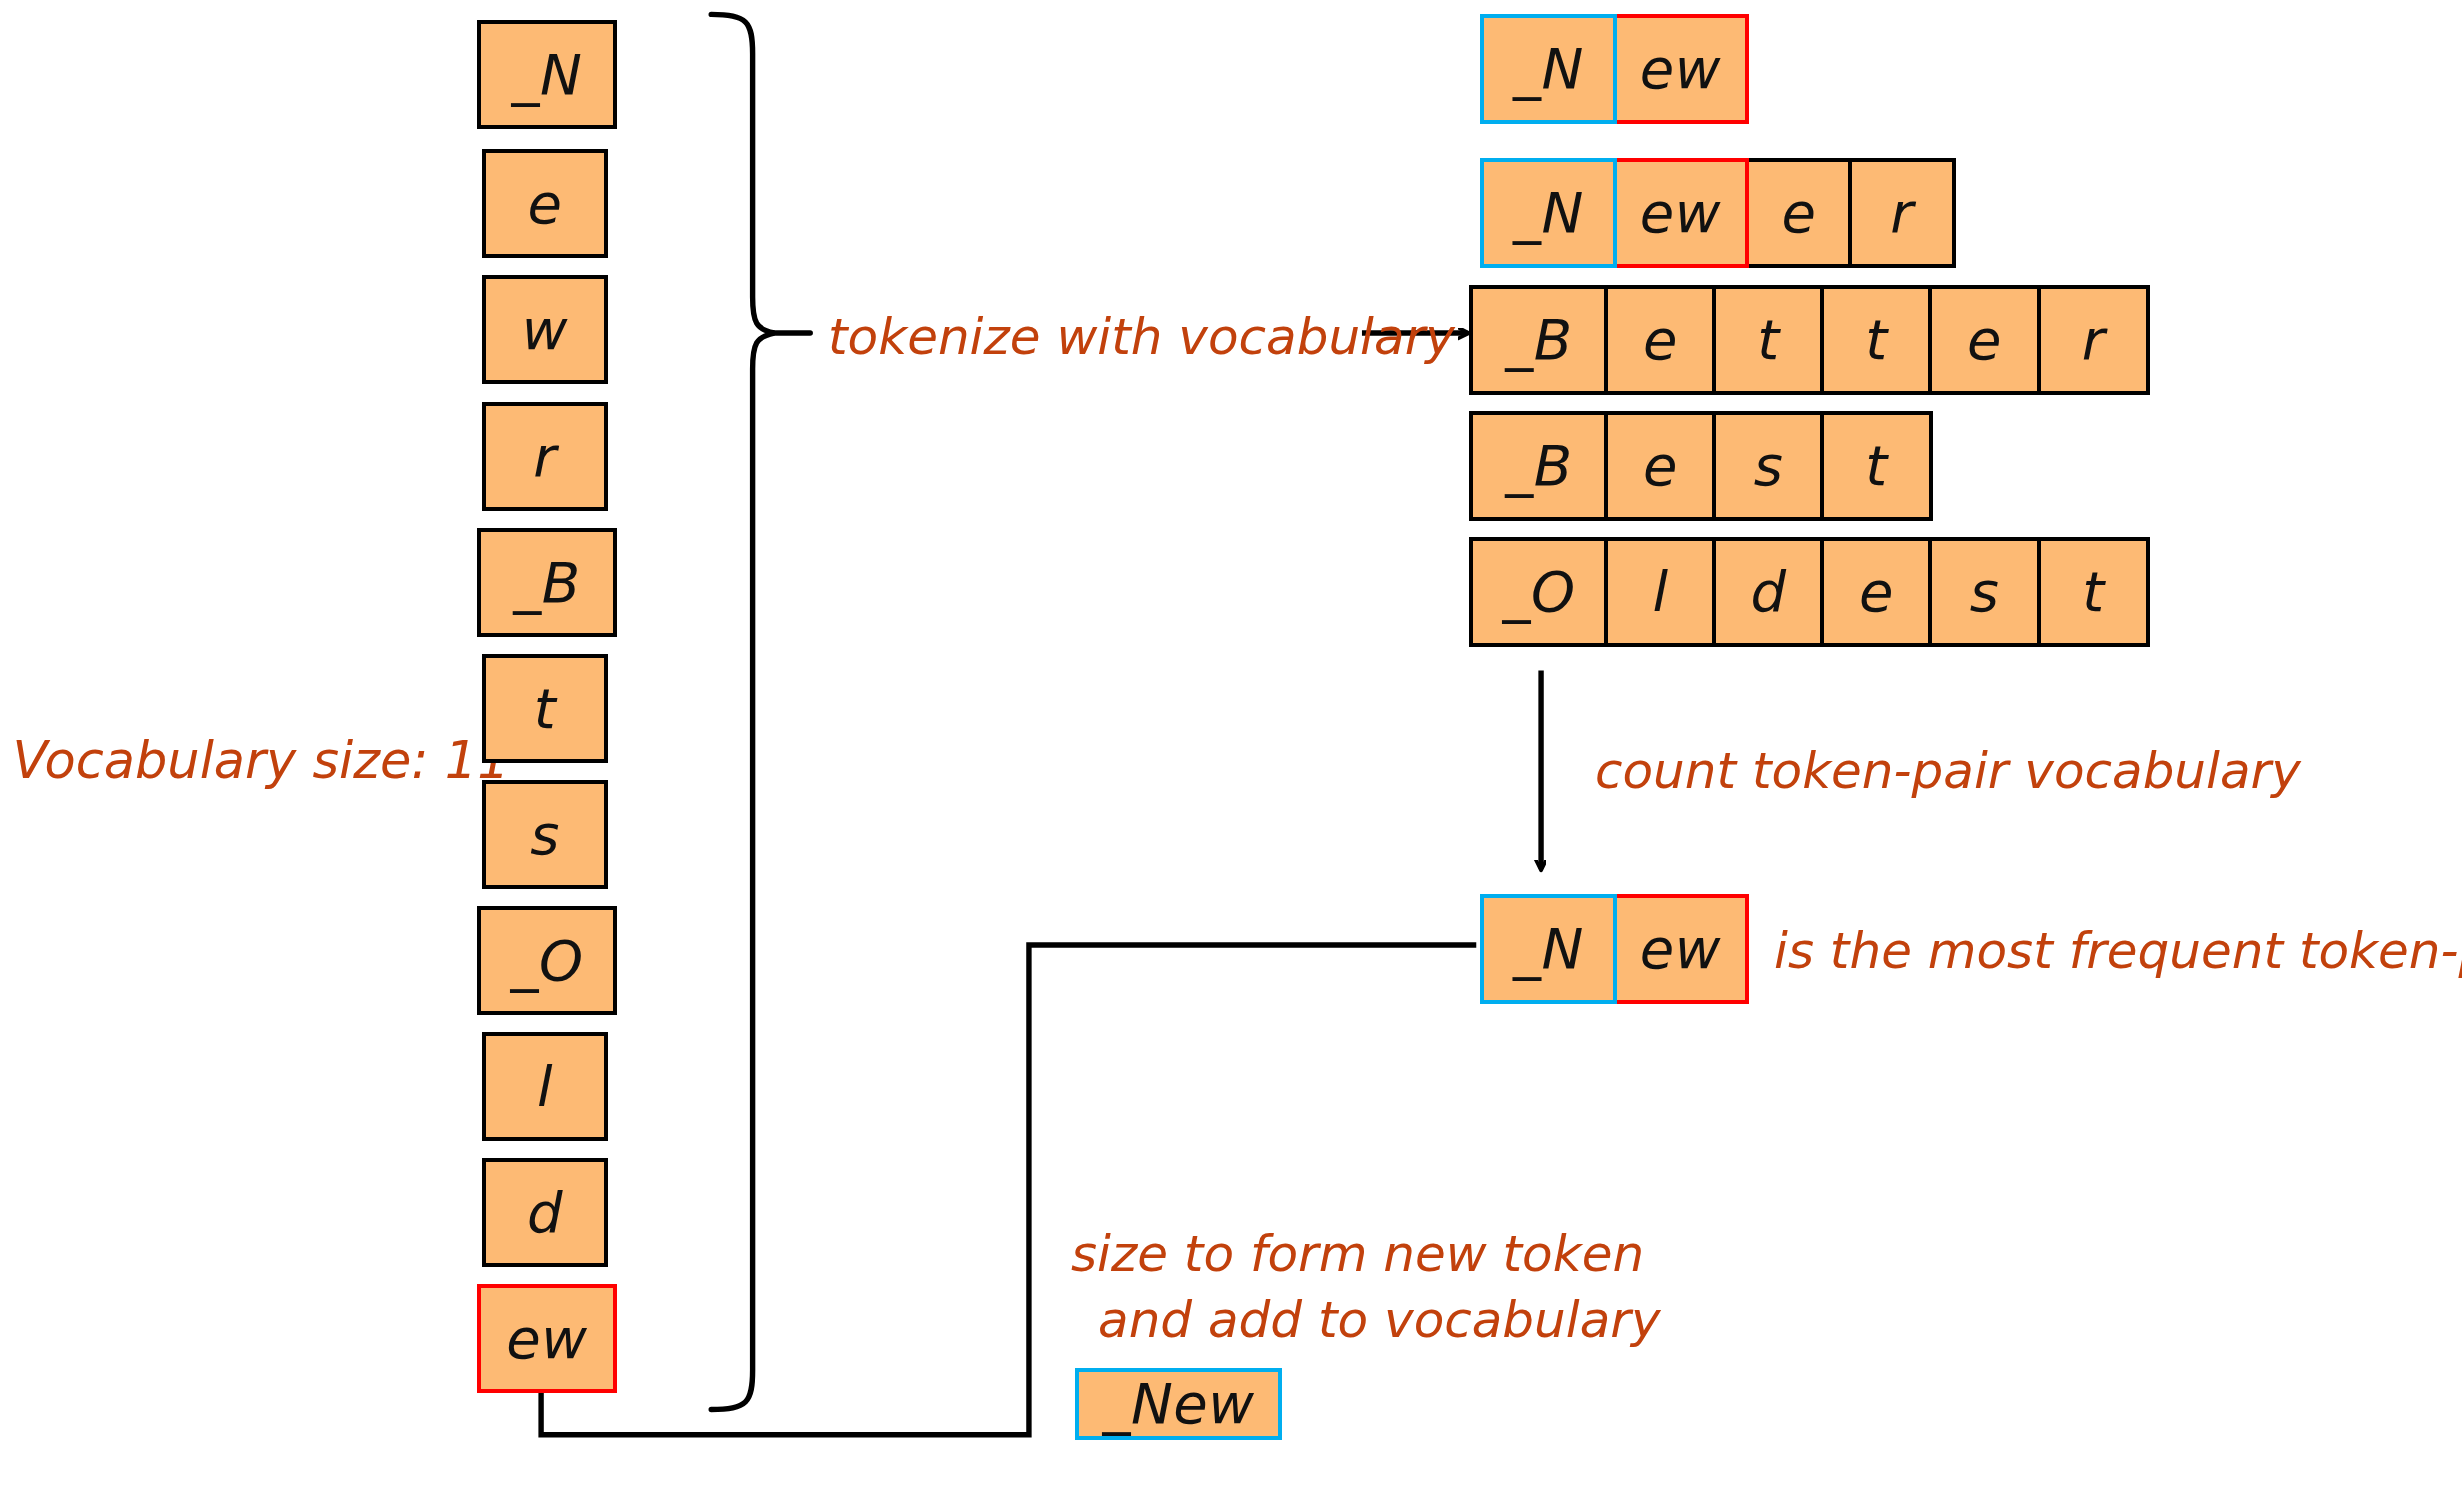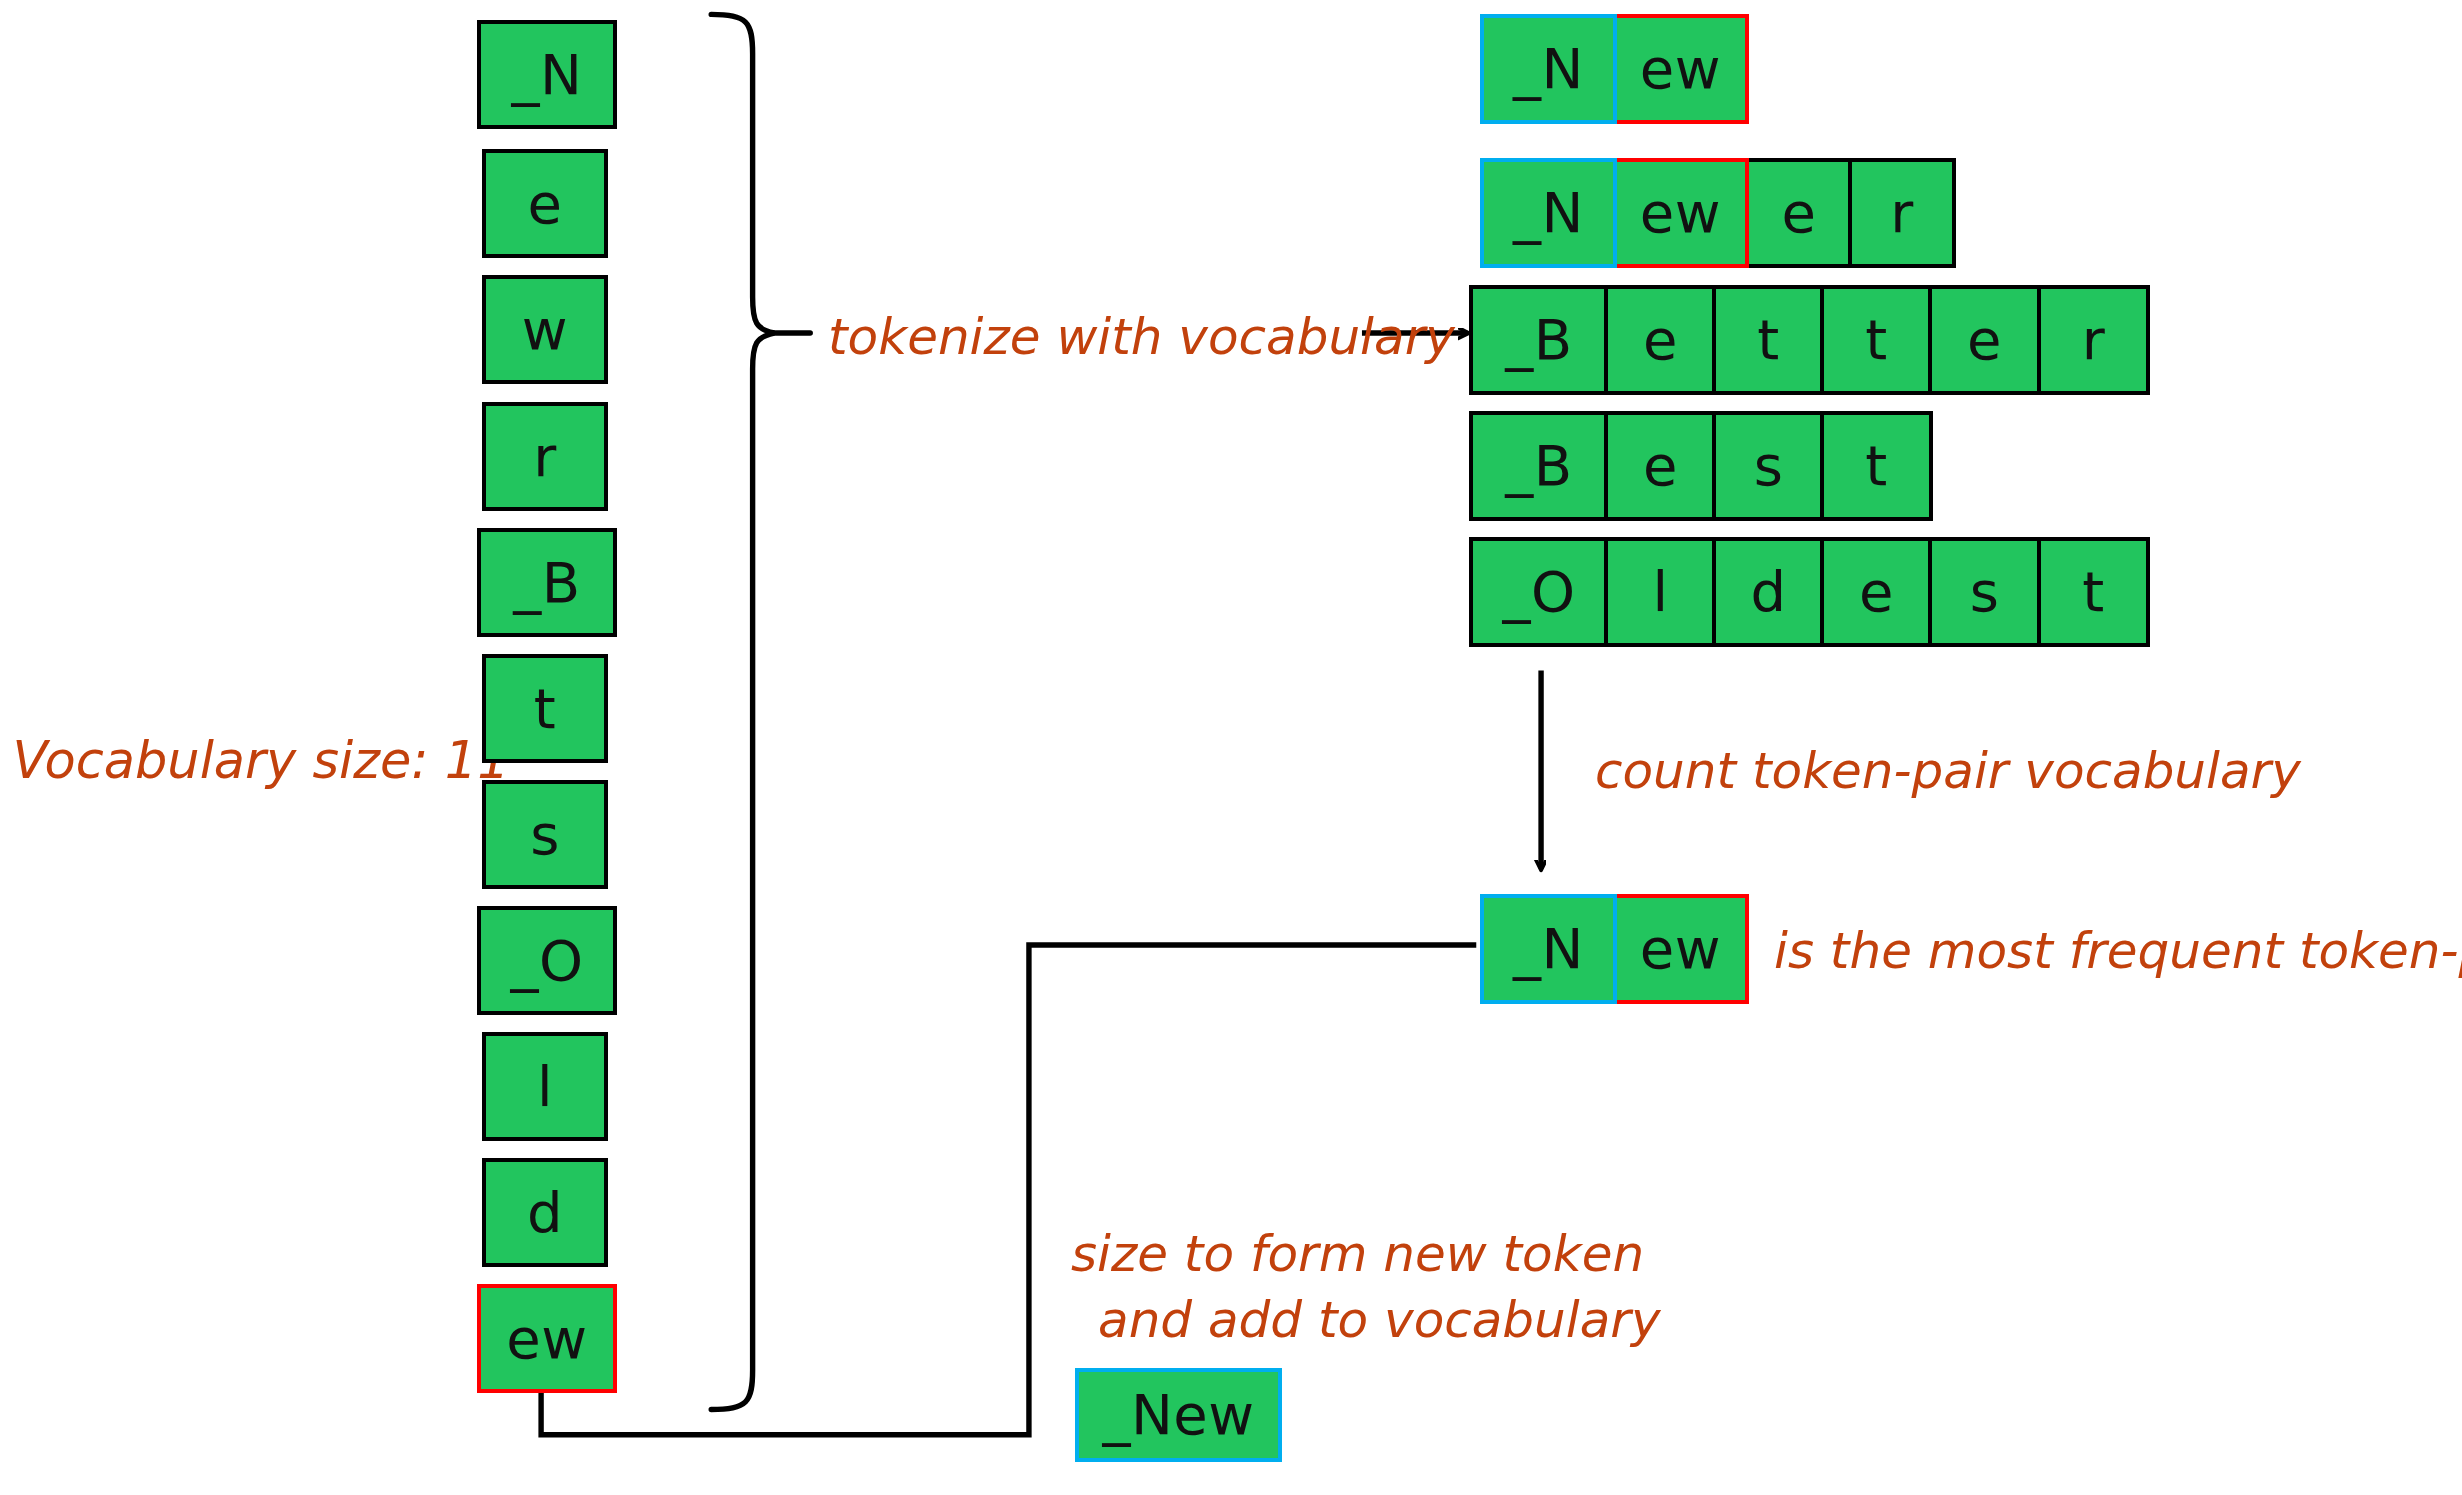--- a/index.html
+++ b/index.html
@@ -4,24 +4,25 @@
 <style>
   html,body{margin:0;padding:0;background:#ffffff;}
   body{width:2462px;height:1495px;position:relative;overflow:hidden;
        font-family:"DejaVu Sans","Liberation Sans",sans-serif;}
 
   .stage{position:absolute;left:0;top:0;width:2462px;height:1495px;}
 
   
   .tok{
     position:absolute;
-    background:#22c55e;
+    background:#fdba74;
     border:4.5px solid #000000;
     box-sizing:border-box;
     display:flex;align-items:center;justify-content:center;
+    font-style:italic;
     font-size:56px;
     line-height:1;
     color:#111111;
     letter-spacing:0.5px;
     font-family:"DejaVu Sans","Liberation Sans",sans-serif;
   }
   .tok.blue{border-color:#00AEEF;z-index:4;}
   .tok.red{border-color:#FF0000;z-index:3;}
 
   
@@ -136,17 +137,17 @@
 
   <div>
     <div class="tok blue" style="left:1480px; top:894px; width:137px; height:110px;">_N</div>
     <div class="tok red" style="left:1612px; top:894px; width:137px; height:110px;">ew</div>
     <div class="cap" style="left:1774px; top:920px;">is the most frequent token-pair!</div>
   </div>
 
   <div>
     <div class="cap" style="left:1071px; top:1223px;">size to form new token</div>
     <div class="cap" style="left:1098px; top:1289px;">and add to vocabulary</div>
-    <div class="tok blue" style="left:1075px; top:1368px; width:207px; height:94px;">_New</div>
+    <div class="tok blue" style="left:1075px; top:1368px; width:207px; height:72px;">_New</div>
   </div>
 
 </div>
 
 
 </body></html>

